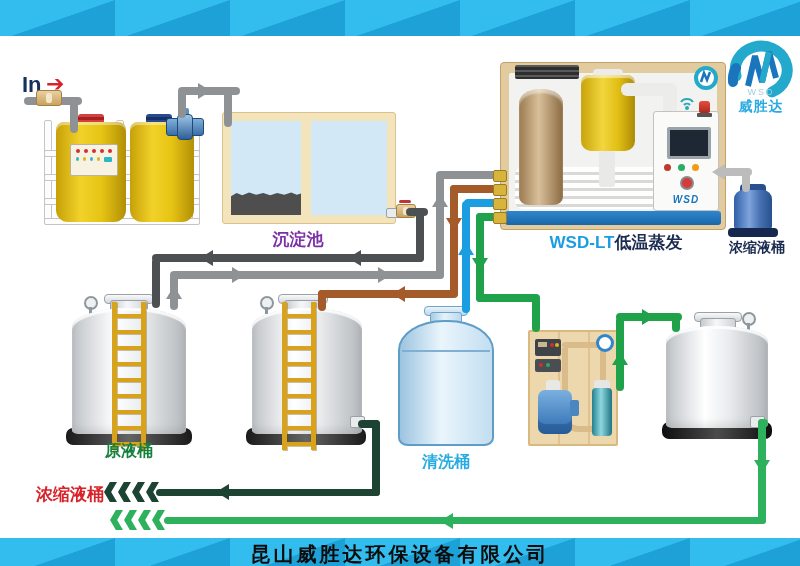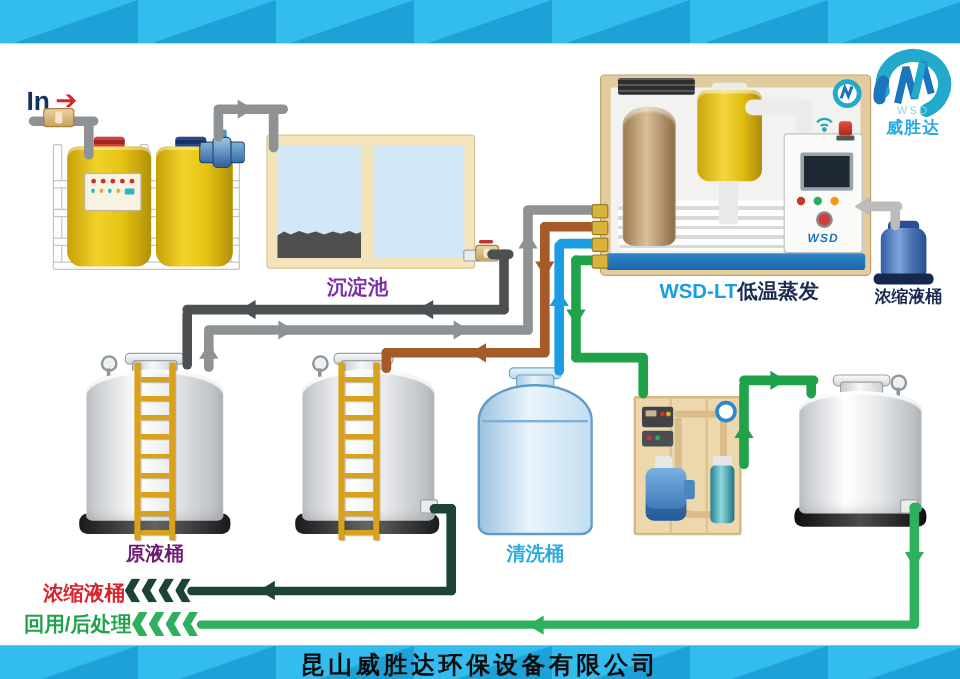--- a/index.html
+++ b/index.html
@@ -329,18 +329,17 @@
     <div style="position:absolute;left:493px;top:184px;width:12px;height:10px;background:#D9B43C;border:1px solid #9a7d20;border-radius:2px"></div>
     <div style="position:absolute;left:493px;top:198px;width:12px;height:10px;background:#D9B43C;border:1px solid #9a7d20;border-radius:2px"></div>
     <div style="position:absolute;left:493px;top:212px;width:12px;height:10px;background:#D9B43C;border:1px solid #9a7d20;border-radius:2px"></div>
   </div>
 
   <div class="lbl" style="left:236px;top:228px;width:124px;color:#7B2FA8;font-size:17px">沉淀池</div>
   <div class="lbl" style="left:504px;top:231px;width:224px;font-size:17px">
     <span style="color:#1B9DE2">WSD-LT</span><span style="color:#1B2B50">低温蒸发</span>
   </div>
   <div class="lbl" style="left:714px;top:239px;width:86px;color:#1B2B50;font-size:14px">浓缩液桶</div>
-  <div class="lbl" style="left:69px;top:452px;width:120px;color:#701a75">原液桶</div>
+  <div class="lbl" style="left:69px;top:441px;width:120px;color:#15803d">原液桶</div>
   <div class="lbl" style="left:386px;top:452px;width:120px;color:#29ABE2">清洗桶</div>
   <div class="lbl" style="left:36px;top:483px;color:#D8232A;font-size:17px">浓缩液桶</div>
-  <div class="lbl" style="left:20px;top:509px;color:#1FA24A;font-size:17px">回用/后处理</div>
 
 </div>
 
 </body></html>

